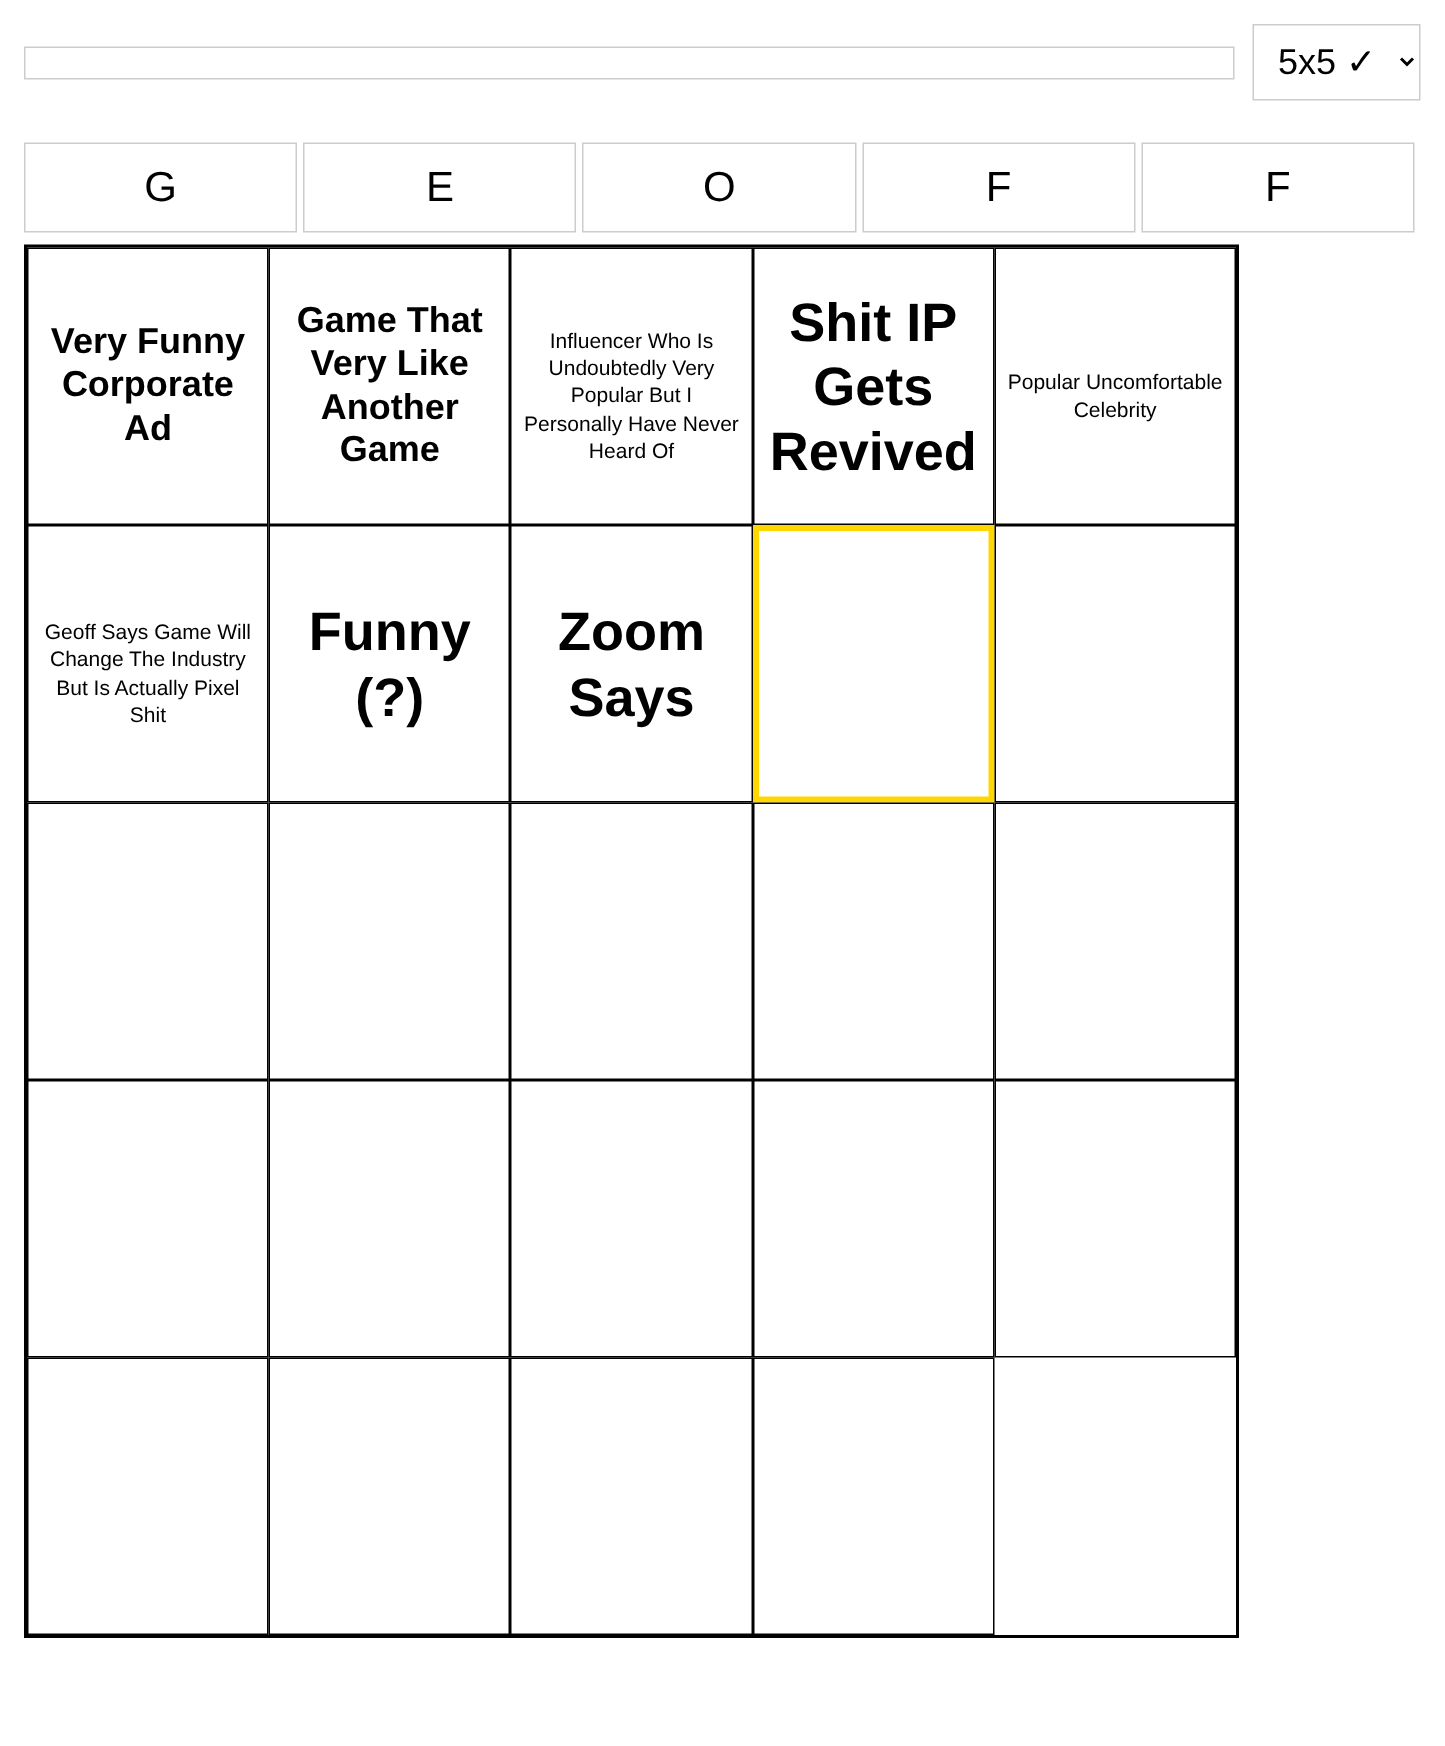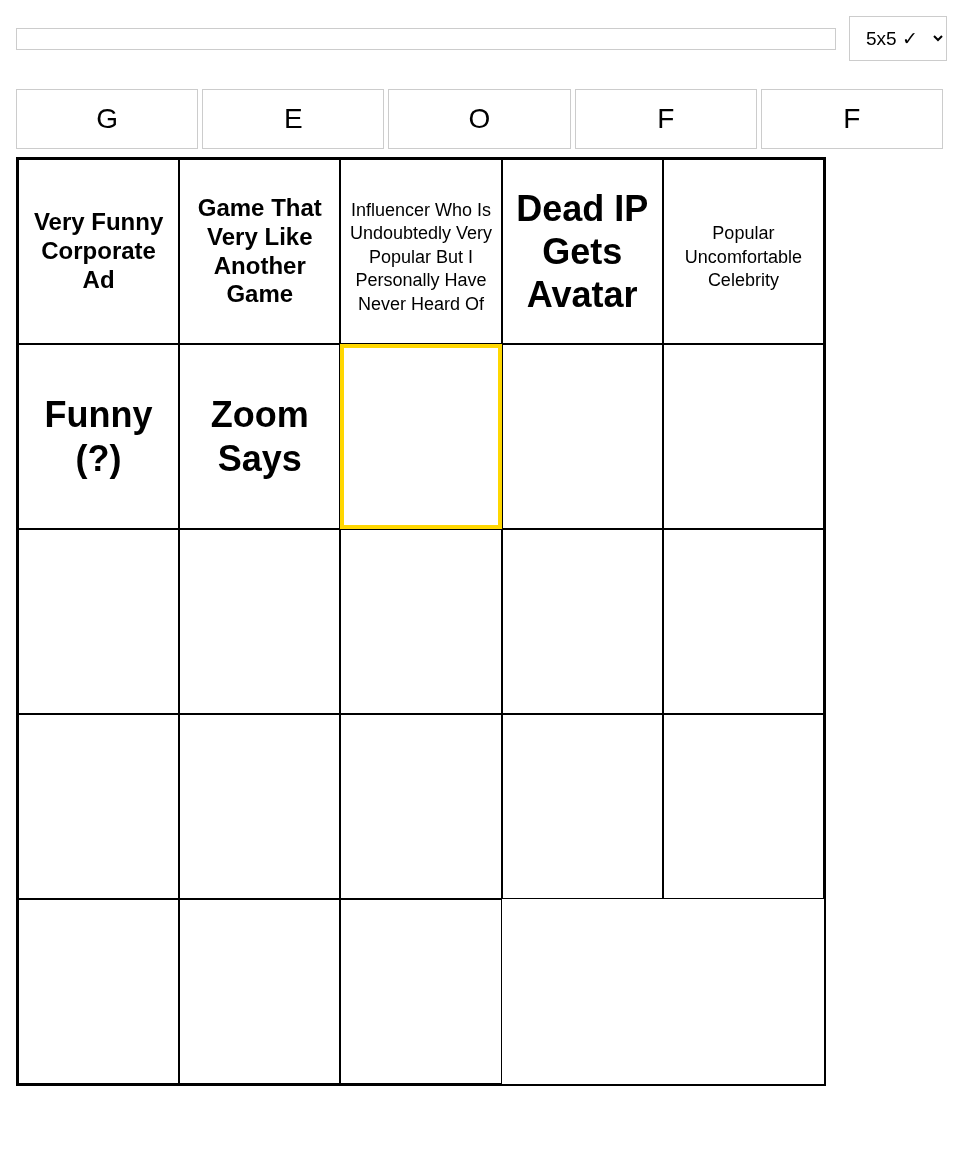--- a/index.html
+++ b/index.html
@@ -24,21 +24,21 @@
       font-size: 28px;
       font-weight: normal;
       flex: 1;
       max-width: 820px;
       text-align: center;
     }
 
     .size-selector {
       border: 1px solid #ccc;
       padding: 10px 12px;
-      font-size: 19px;
+      font-size: 24px;
       cursor: pointer;
       background: #fff;
       margin-left: 12px;
     }
 
     .column-headers {
       display: flex;
       margin-bottom: 8px;
     }
 
@@ -55,21 +55,21 @@
       display: flex;
       align-items: center;
       justify-content: center;
       text-align: center;
       padding: 8px;
       cursor: pointer;
       position: relative;
     }
 
     .bingo-cell .cell-text {
-      font-size: 18px;
+      font-size: 14px;
       line-height: 1.3;
       margin-top: 12px;
     }
 
     .cell-large {
       font-size: 36px;
       font-weight: bold;
       line-height: 1.2;
     }
 
@@ -111,24 +111,27 @@
 <div class="bingo-cell">
       <span class="cell-medium">Very Funny Corporate Ad</span>
     </div>
     <div class="bingo-cell">
       <span class="cell-medium">Game That Very Like Another Game</span>
     </div>
     <div class="bingo-cell">
       <span class="cell-text">Influencer Who Is Undoubtedly Very Popular But I Personally Have Never Heard Of</span>
     </div>
     <div class="bingo-cell">
-      <span class="cell-large">Dead IP Gets Avatar</span>
+      <span class="cell-large">Shit IP Gets Revived</span>
     </div>
     <div class="bingo-cell">
       <span class="cell-text">Popular Uncomfortable Celebrity</span>
+    </div>
+    <div class="bingo-cell">
+      <span class="cell-text">Geoff Says Game Will Change The Industry But Is Actually Pixel Shit</span>
     </div>
     <div class="bingo-cell">
       <span class="cell-large">Funny (?)</span>
     </div>
     <div class="bingo-cell">
       <span class="cell-large">Zoom Says</span>
     </div>
     <div class="bingo-cell cell-highlighted"></div>
     <div class="bingo-cell"></div>
     <div class="bingo-cell"></div>

